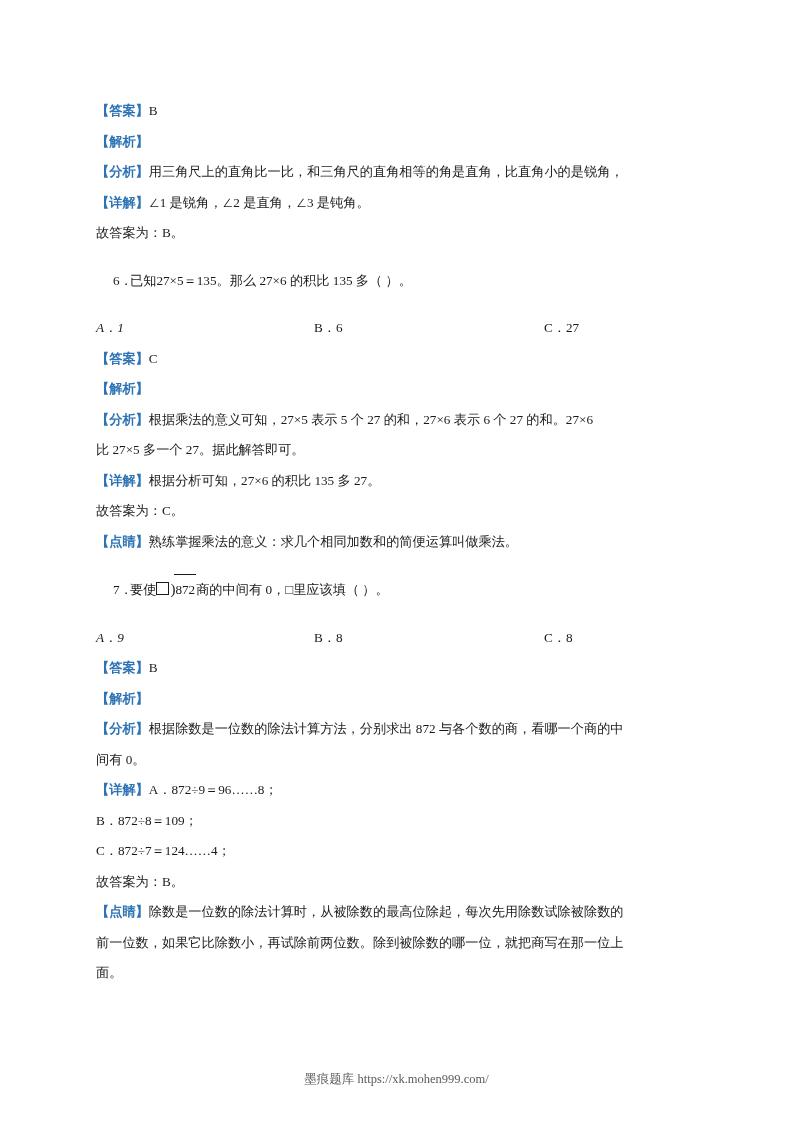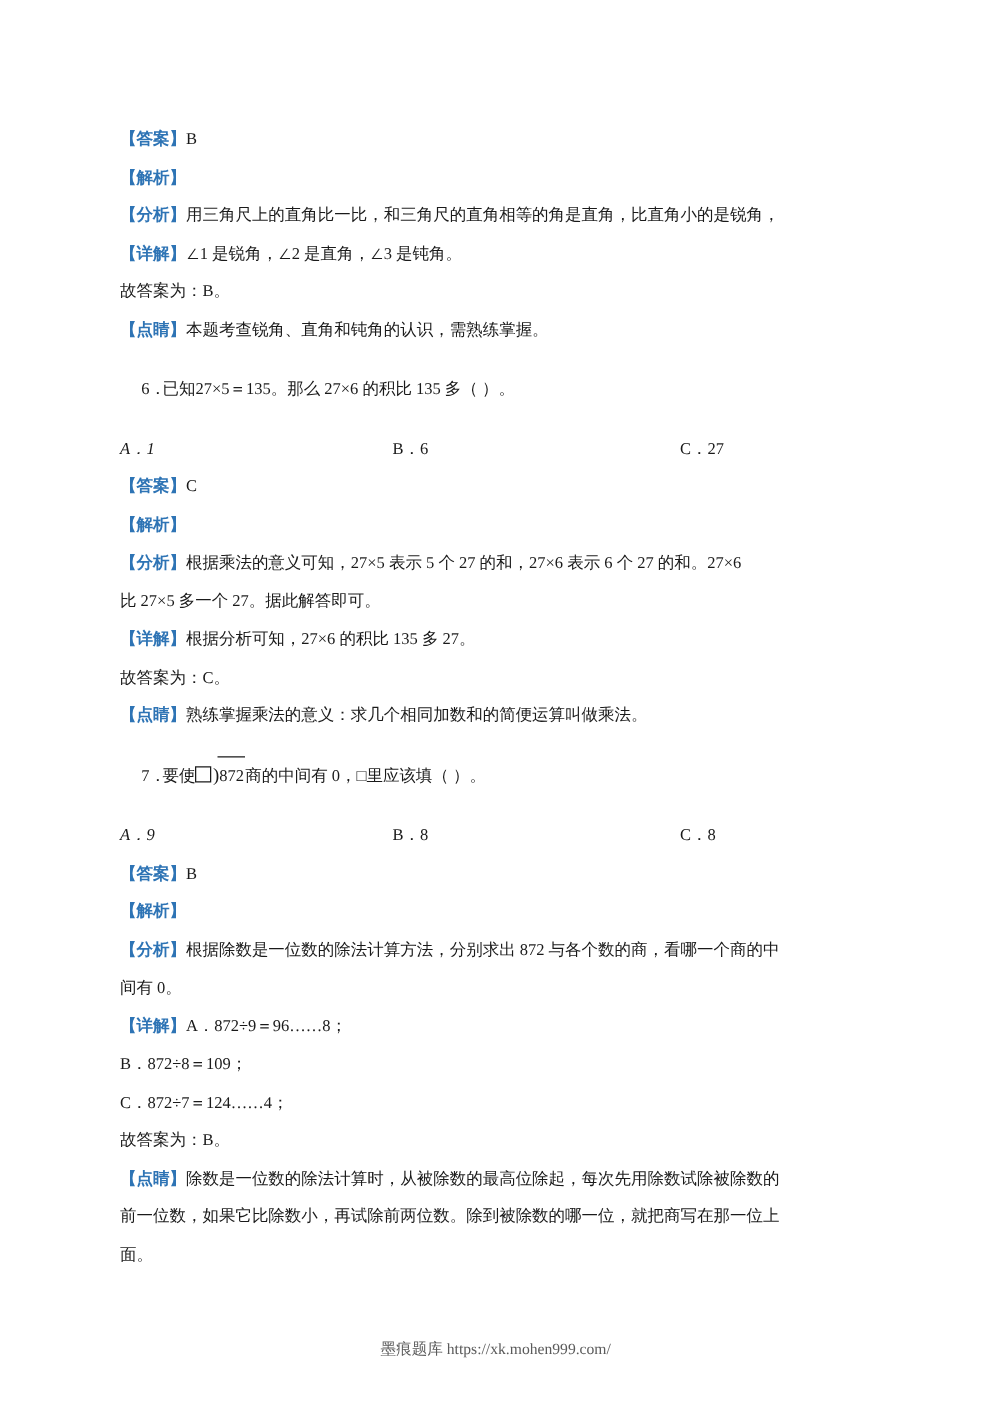--- a/index.html
+++ b/index.html
@@ -92,21 +92,20 @@
 <body>
 
 <div class="page">
 
   <div>
     <p class="line"><span class="tag">【答案】</span><span class="body-text">B</span></p>
     <p class="line"><span class="tag">【解析】</span></p>
     <p class="line"><span class="tag">【分析】</span><span class="body-text">用三角尺上的直角比一比，和三角尺的直角相等的角是直角，比直角小的是锐角，</span></p>
     <p class="line"><span class="tag">【详解】</span><span class="body-text">∠1 是锐角，∠2 是直角，∠3 是钝角。</span></p>
     <p class="line"><span class="body-text">故答案为：B。</span></p>
-    <p class="line"><span class="tag">【点睛】</span><span class="body-text">本题考查锐角、直角和钝角的认识，需熟练掌握。</span></p>
   </div>
 
   <div>
     <p class="q-row"><span class="indent-num">6．</span><span class="body-text">已知27×5＝135。那么 27×6 的积比 135 多（        ）。</span></p>
     <div class="opts">
       <span class="opt-a">A．1</span>
       <span class="opt-b">B．6</span>
       <span class="opt-c">C．27</span>
     </div>
     <p class="line"><span class="tag">【答案】</span><span class="body-text">C</span></p>

